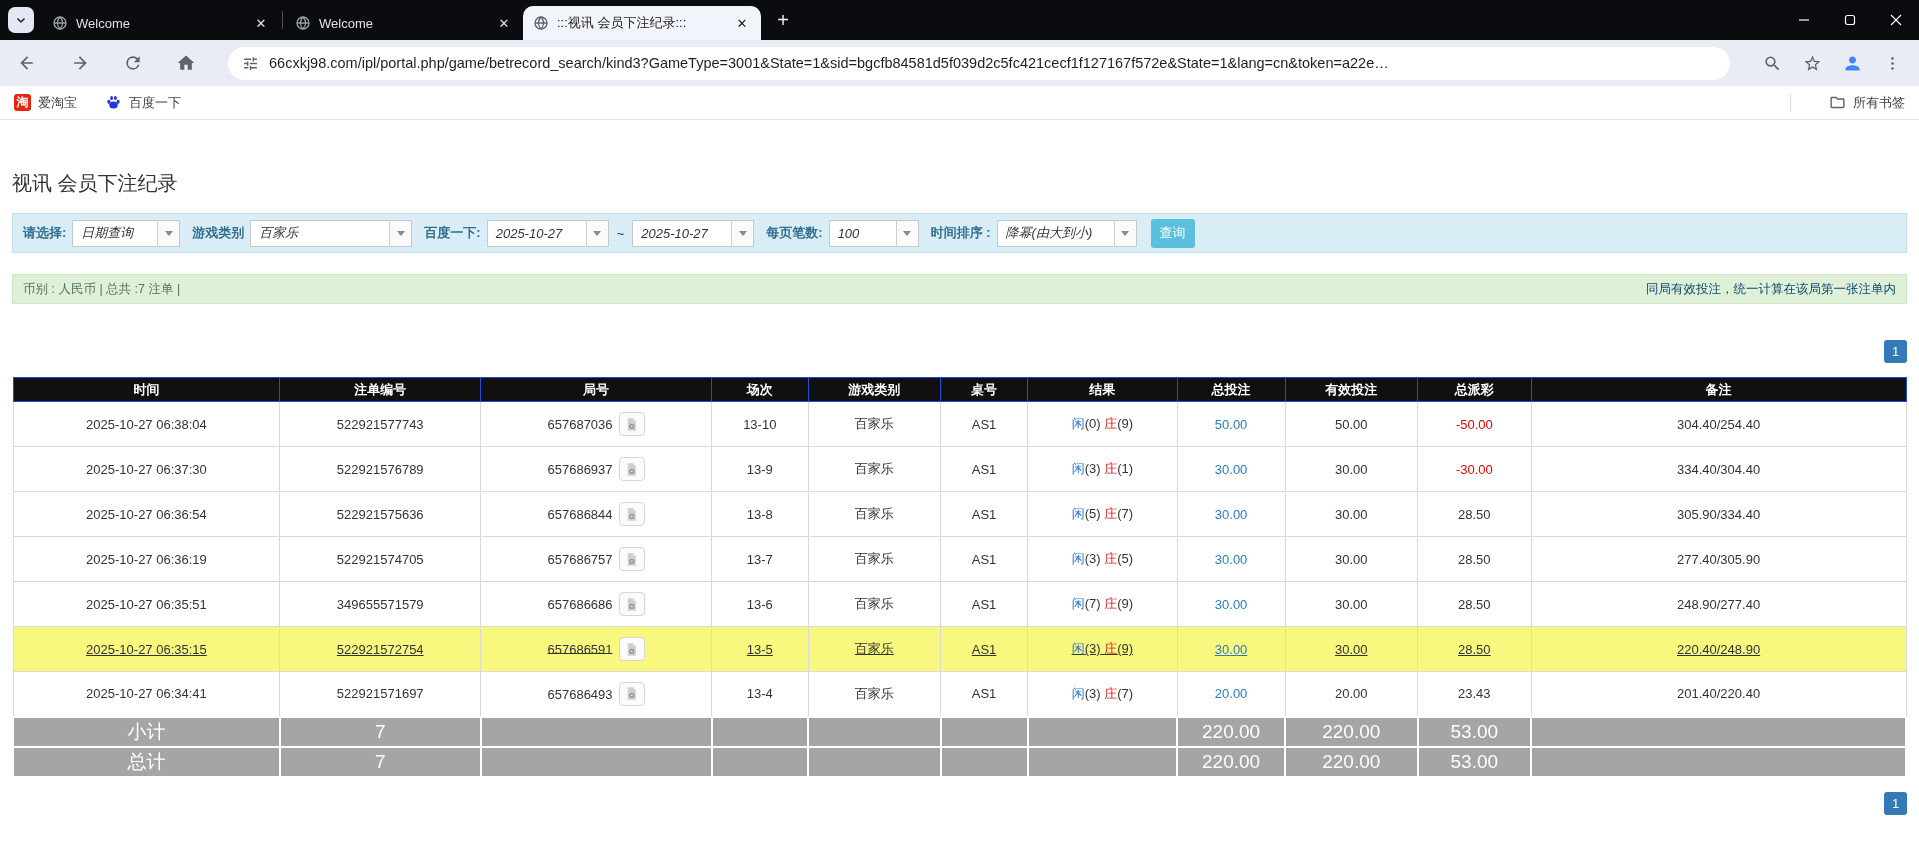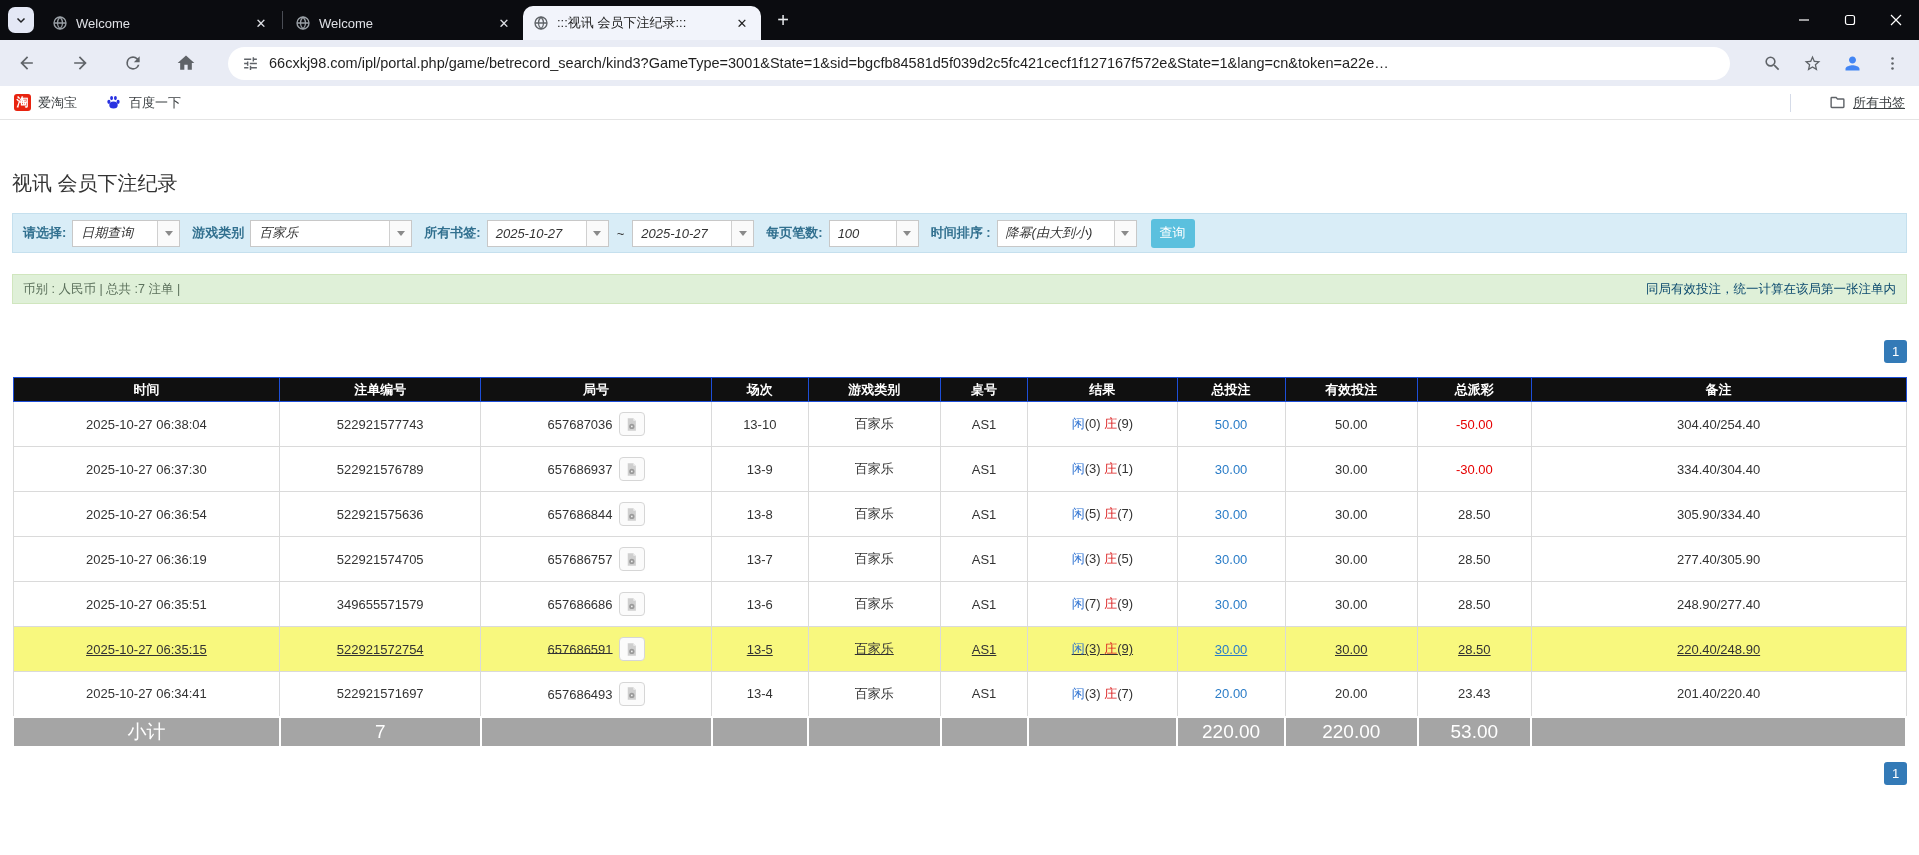--- a/index.html
+++ b/index.html
@@ -26,21 +26,21 @@
   .toolbar { height:46px; background:#e9ecf5; display:flex; align-items:center; padding:0 10px; gap:19px;justify-content:flex-end; }
   .nav-icon { width:34px; height:34px; display:flex; align-items:center; justify-content:center; border-radius:50%; }
   .urlbar { flex:1; height:33px; background:#fff; border-radius:17px; display:flex; align-items:center;
             padding:0 14px; margin:0 6px; }
   .url-text { font-size:14.5px; color:#1f1f1f; white-space:nowrap; overflow:hidden; }
   .tool-right { display:flex; align-items:center; gap:6px; }
 
   .bookmarks { height:34px; background:#fff; border-bottom:1px solid #e4e4e4; display:flex; align-items:center;
                padding:0 14px; font-size:13px; color:#3c4043; }
   .bm-item { display:flex; align-items:center; gap:7px; margin-right:28px; cursor:pointer; }
-  .bm-right { margin-left:auto; display:flex; align-items:flex-start; gap:24px;text-decoration:underline; }
+  .bm-right { margin-left:auto; display:flex; align-items:flex-start; gap:24px; }
   .bm-sep { width:1px; height:18px; background:#d5dbe8; margin-right:14px; }
   .taobao-ic { width:17px; height:17px; background:#e8230f; border-radius:3px; color:#fff; font-size:12px;
                display:flex; align-items:center; justify-content:center; font-weight:bold; }
 
   
   .page { padding:0 12px; }
   .page-title { margin-top:50px; font-size:20px; color:#333; }
 
   .filterbar { margin-top:16px; height:40px; background:#d9edf7; border:1px solid #c5e0ee;
                display:flex; align-items:center; padding:0 10px; gap:6px; font-size:13px; }
@@ -234,21 +234,21 @@
     </div>
 
     <span class="f-label">游戏类别</span>
     <div class="sel" style="width:162px">
       <span class="sel-val">百家乐</span>
       <span class="sel-arrow">
           <span class="caret"></span>
         </span>
     </div>
 
-    <span class="f-label">所有书签:</span>
+    <span class="f-label">百度一下:</span>
     <div class="sel" style="width:122px">
       <span class="sel-val">2025-10-27</span>
       <span class="sel-arrow">
           <span class="caret"></span>
         </span>
     </div>
     <span class="tilde">~</span>
     <div class="sel" style="width:122px">
       <span class="sel-val">2025-10-27</span>
       <span class="sel-arrow">
@@ -462,20 +462,33 @@
           <td></td>
           <td></td>
           <td></td>
           <td></td>
           <td></td>
           <td>220.00</td>
           <td>220.00</td>
           <td>53.00</td>
           <td></td>
         </tr>
+        <tr>
+          <td>总计</td>
+          <td>7</td>
+          <td></td>
+          <td></td>
+          <td></td>
+          <td></td>
+          <td></td>
+          <td>220.00</td>
+          <td>220.00</td>
+          <td>53.00</td>
+          <td></td>
+        </tr>
       </tfoot>
   </table>
 
   <div class="pag-row pag-bottom">
     <span class="pag-box">1</span>
   </div>
 
 </div>
 
 </body></html>

